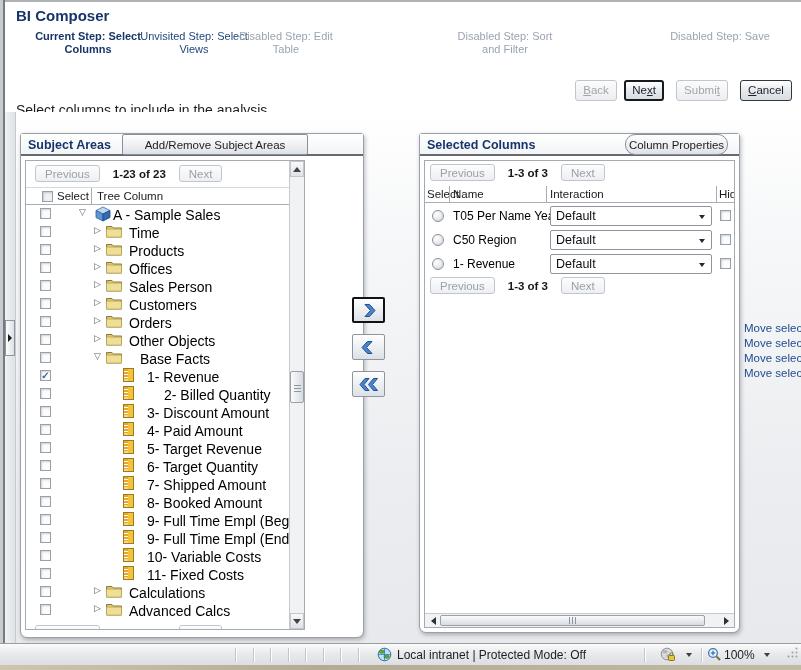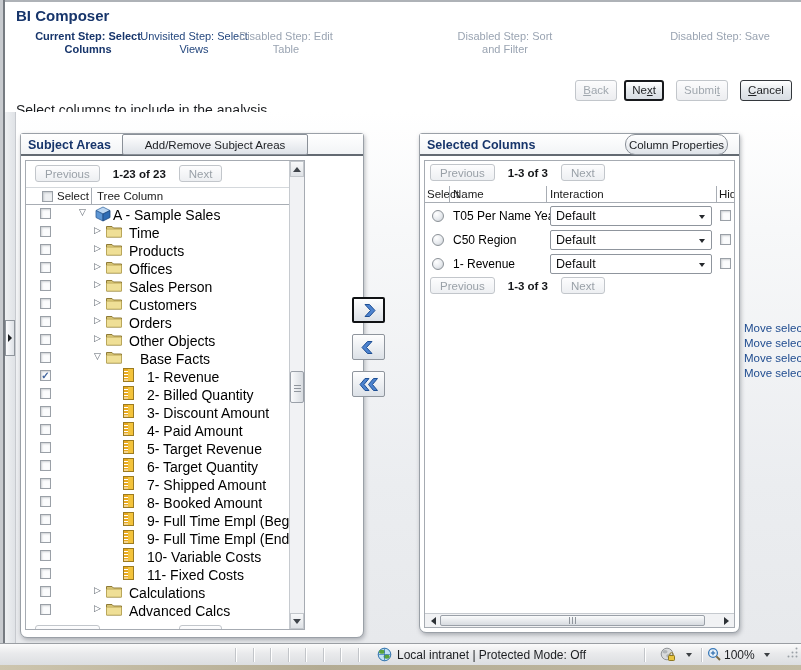--- a/index.html
+++ b/index.html
@@ -280,21 +280,21 @@
             <span class="node-icon" style="left: 97px;"><svg width="11" height="14" viewBox="0 0 11 14">
                 <rect x="0.5" y="0.5" width="10" height="13" fill="#f3c33c" stroke="#9c7b20"></rect>
                 <rect x="1" y="1" width="4" height="12" fill="#e8a81e"></rect>
                 <g stroke="#ffffff" stroke-width="1">
                   <line x1="1" y1="3.5" x2="5" y2="3.5"></line>
                   <line x1="1" y1="6.5" x2="5" y2="6.5"></line>
                   <line x1="1" y1="9.5" x2="5" y2="9.5"></line>
                   <line x1="1" y1="12" x2="5" y2="12"></line>
                 </g>
               </svg></span>
-            <span class="tree-label" style="left: 121px;">2- Billed Quantity</span>
+            <span class="tree-label" style="left: 138px;">2- Billed Quantity</span>
           </div>
           <div class="tree-row" style="top: 242px;">
             <span class="cb" style="left: 14px;"></span>
             <span class="node-icon" style="left: 97px;"><svg width="11" height="14" viewBox="0 0 11 14">
                 <rect x="0.5" y="0.5" width="10" height="13" fill="#f3c33c" stroke="#9c7b20"></rect>
                 <rect x="1" y="1" width="4" height="12" fill="#e8a81e"></rect>
                 <g stroke="#ffffff" stroke-width="1">
                   <line x1="1" y1="3.5" x2="5" y2="3.5"></line>
                   <line x1="1" y1="6.5" x2="5" y2="6.5"></line>
                   <line x1="1" y1="9.5" x2="5" y2="9.5"></line>

